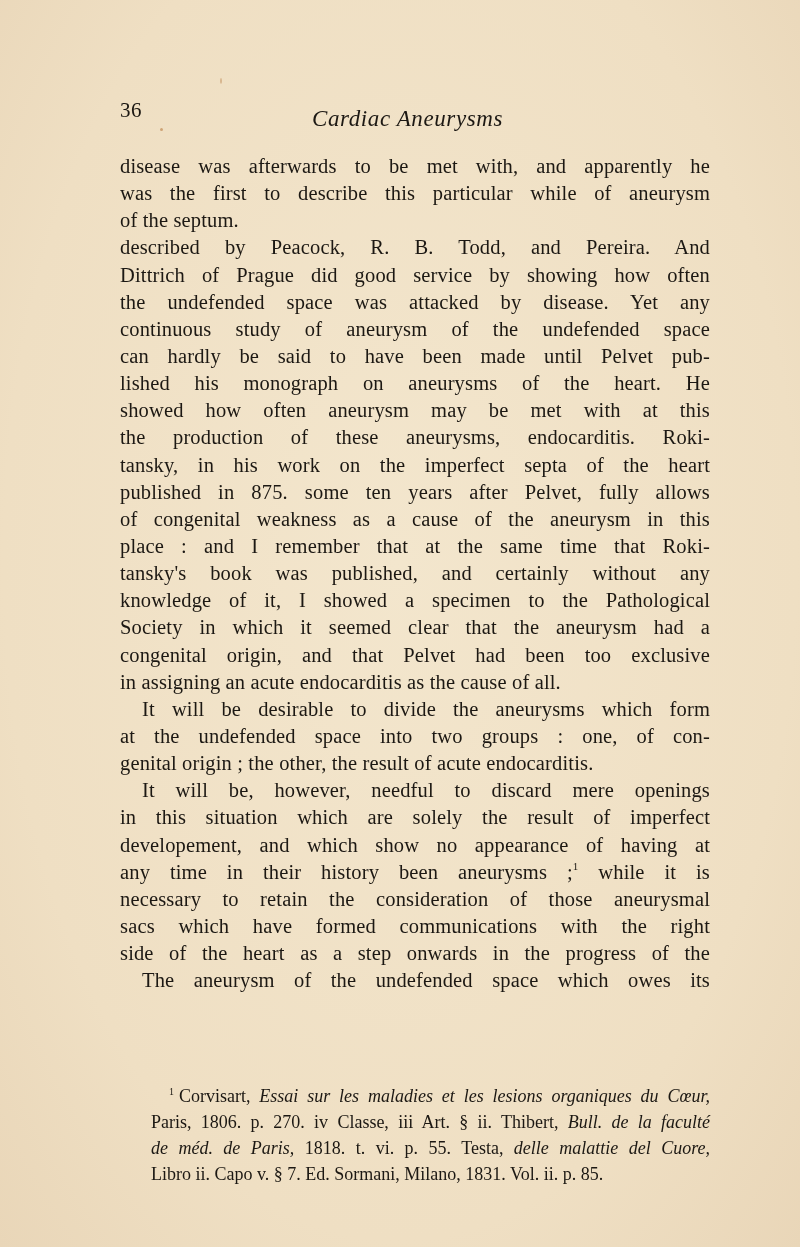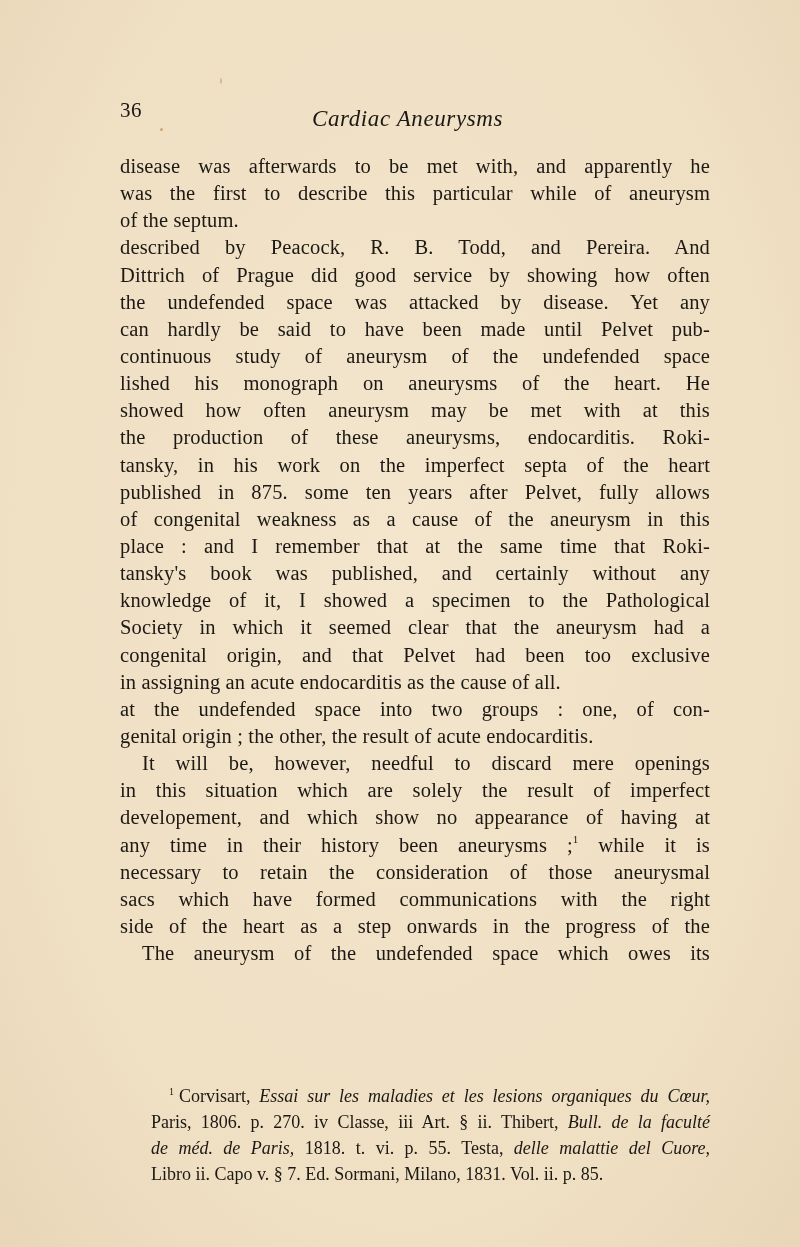--- a/index.html
+++ b/index.html
@@ -144,24 +144,24 @@
     <span class="line">
         <span class="inner">described by Peacock, R. B. Todd, and Pereira.  And</span>
       </span>
     <span class="line">
         <span class="inner">Dittrich of Prague did good service by showing how often</span>
       </span>
     <span class="line">
         <span class="inner">the undefended space was attacked by disease.  Yet any</span>
       </span>
     <span class="line">
+        <span class="inner">continuous study of aneurysm of the undefended space</span>
+      </span>
+    <span class="line">
         <span class="inner">can hardly be said to have been made until Pelvet pub-</span>
-      </span>
-    <span class="line">
-        <span class="inner">continuous study of aneurysm of the undefended space</span>
       </span>
     <span class="line">
         <span class="inner">lished his monograph on aneurysms of the heart.  He</span>
       </span>
     <span class="line">
         <span class="inner">showed how often aneurysm may be met with at this</span>
       </span>
     <span class="line">
         <span class="inner">the production of these aneurysms, endocarditis.  Roki-</span>
       </span>
@@ -184,20 +184,23 @@
         <span class="inner">knowledge of it, I showed a specimen to the Pathological</span>
       </span>
     <span class="line">
         <span class="inner">Society in which it seemed clear that the aneurysm had a</span>
       </span>
     <span class="line">
         <span class="inner">congenital origin, and that Pelvet had been too exclusive</span>
       </span>
     <span class="line last">
         <span class="inner">in assigning an acute endocarditis as the cause of all.</span>
+      </span>
+    <span class="line indent">
+        <span class="inner">It will be desirable to divide the aneurysms which form</span>
       </span>
     <span class="line">
         <span class="inner">at the undefended space into two groups : one, of con-</span>
       </span>
     <span class="line last">
         <span class="inner">genital origin ; the other, the result of acute endocarditis.</span>
       </span>
     <span class="line indent">
         <span class="inner">It will be, however, needful to discard mere openings</span>
       </span>

